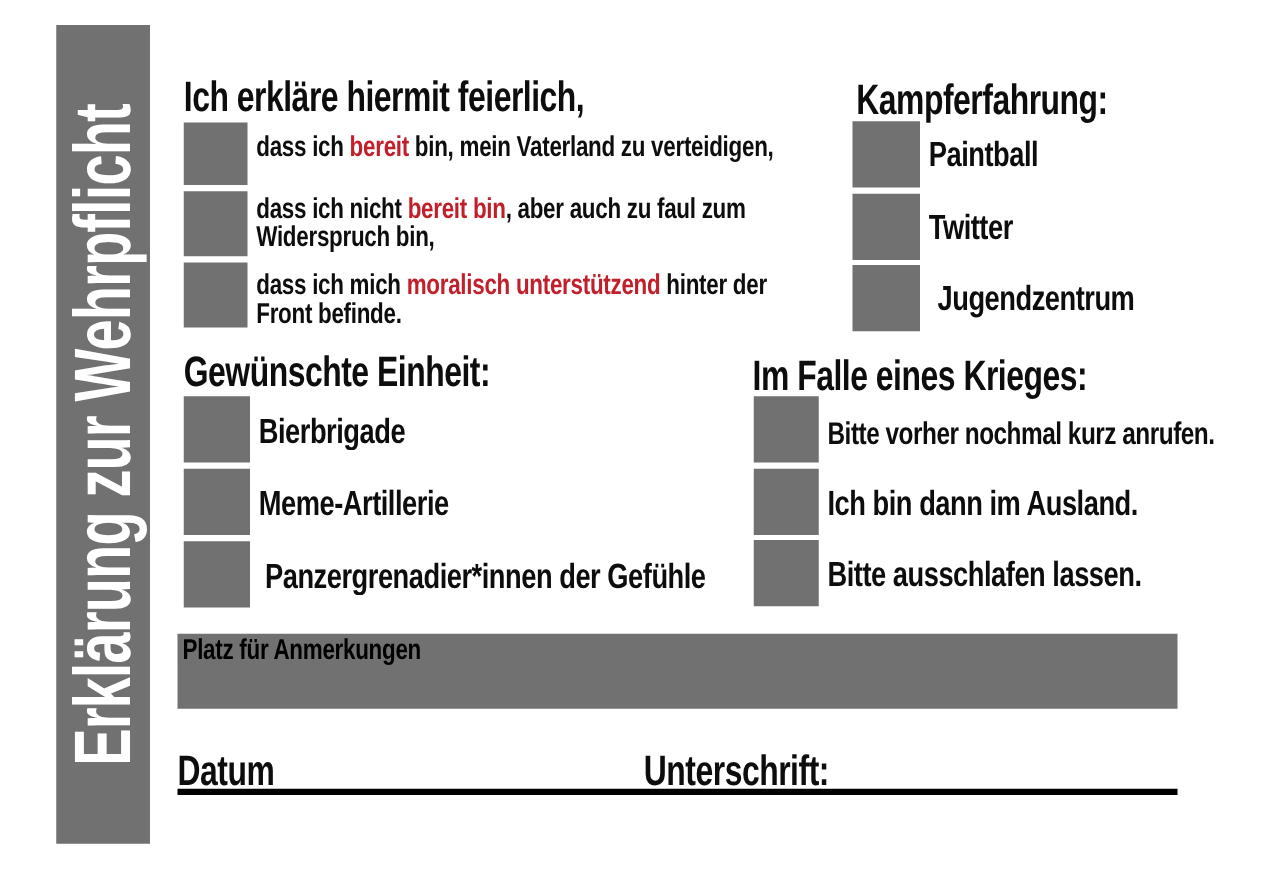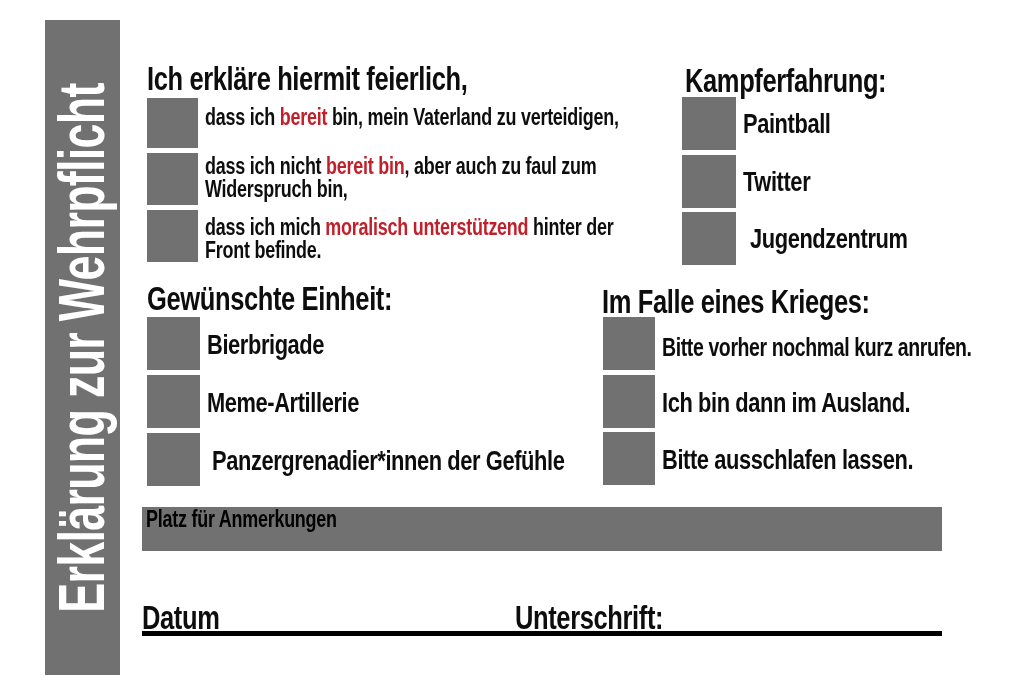--- a/index.html
+++ b/index.html
@@ -76,21 +76,21 @@
     letter-spacing: -0.3px;
     white-space: pre-line;
     transform: scaleX(0.78);
     transform-origin: 0 0;
   }
   .red { color: var(--red); }
 
   .notes-bar {
     position: absolute;
     left: 142px; top: 507px;
-    width: 800px; height: 44px;
+    width: 800px; height: 60px;
     background: var(--gray);
   }
   .notes-label {
     position: absolute;
     left: 4px; top: 1px;
     font-size: 23px;
     font-weight: bold;
     line-height: 1;
     white-space: nowrap;
     letter-spacing: -0.3px;

